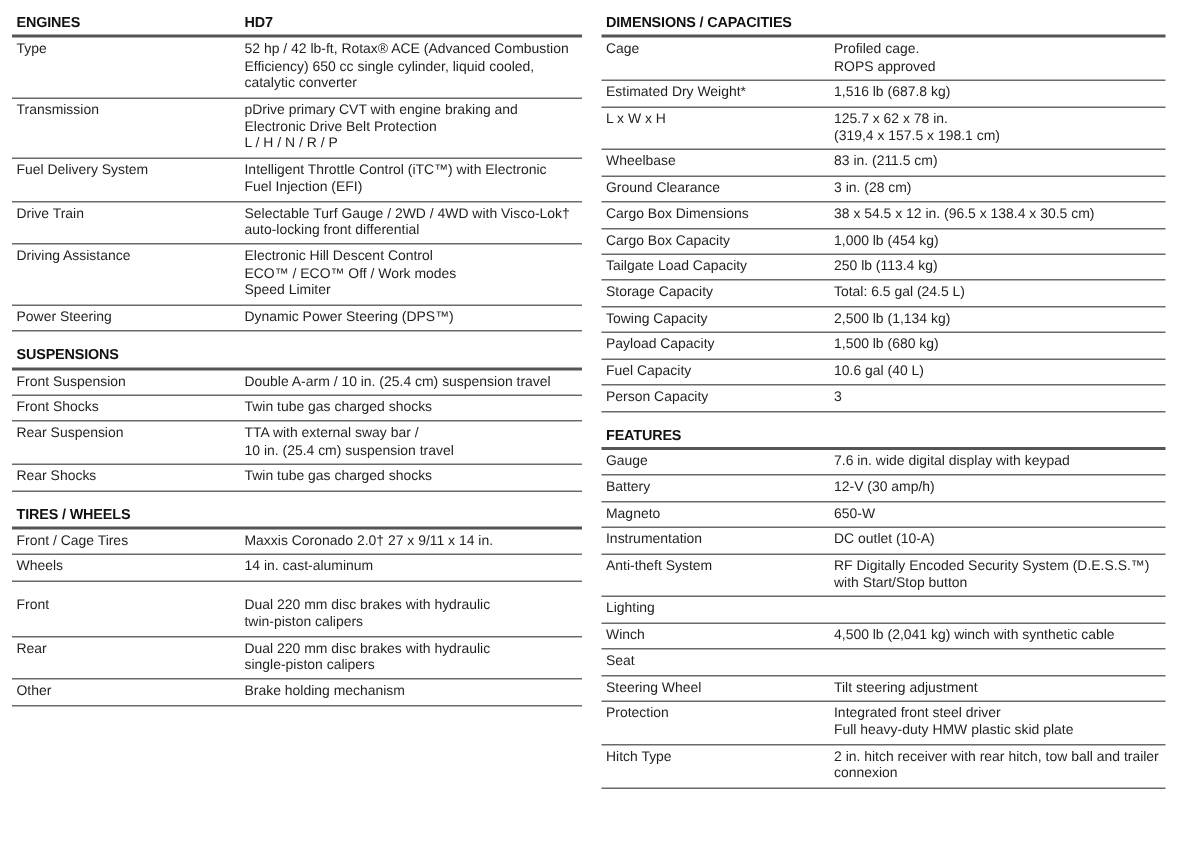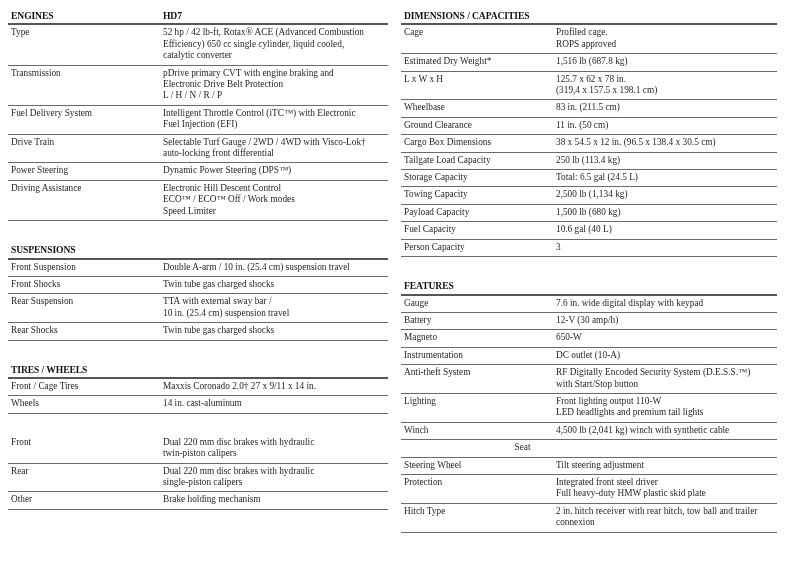--- a/index.html
+++ b/index.html
@@ -4,30 +4,30 @@
 <style>
   html, body { margin: 0; padding: 0; background: #ffffff; }
   body {
     width: 794px; height: 571px; overflow: hidden; position: relative;
     font-family: "Liberation Sans", sans-serif; color: #1f1f1f;
     font-size: 9.3px; line-height: 11.4px;
   }
   .col { position: absolute; top: 8px; }
   .col-left { left: 8px; width: 380px; }
   .col-right { left: 401px; width: 376px; }
-  .section { margin-bottom: 21px; font-family: Liberation Serif, serif; }
+  .section { margin-bottom: 8px; }
   .section-head {
     display: flex; font-weight: bold; font-size: 9.6px; color: #111;
     padding: 2px 0 2px 0; border-bottom: 2px solid #555;
     letter-spacing: -0.1px;
   }
   .section-head .hname { width: 152px; padding-left: 3px; }
   .row {
     display: flex; border-bottom: 1px solid #6a6a6a;
-    padding: 2px 0 3px 0; min-height: 11px; justify-content: center;
+    padding: 2px 0 3px 0; min-height: 11px;
   }
   .row .label { width: 152px; padding-left: 3px; flex: none; }
   .row .value { flex: 1; white-space: pre-line; }
   .col-right .row .label { width: 152px; }
 </style>
 </head>
 <body>
 
 <div class="col col-left" id="col-left">
     <div class="section">
@@ -51,29 +51,29 @@
         <span class="label">Fuel Delivery System</span>
         <span class="value">Intelligent Throttle Control (iTC™) with Electronic
 Fuel Injection (EFI)</span>
       </div>
       <div class="row">
         <span class="label">Drive Train</span>
         <span class="value">Selectable Turf Gauge / 2WD / 4WD with Visco-Lok†
 auto-locking front differential</span>
       </div>
       <div class="row">
-        <span class="label">Power Steering</span>
-        <span class="value">Dynamic Power Steering (DPS™)</span>
-      </div>
-      <div class="row">
         <span class="label">Driving Assistance</span>
         <span class="value">Electronic Hill Descent Control
 ECO™ / ECO™ Off / Work modes
 Speed Limiter</span>
       </div>
+      <div class="row">
+        <span class="label">Power Steering</span>
+        <span class="value">Dynamic Power Steering (DPS™)</span>
+      </div>
     </div>
     <div class="section">
       <div class="section-head">
         <span class="hname">SUSPENSIONS</span>
         <span class="hmodel"></span>
       </div>
       <div class="row">
         <span class="label">Front Suspension</span>
         <span class="value">Double A-arm / 10 in. (25.4 cm) suspension travel</span>
       </div>
@@ -141,25 +141,29 @@
         <span class="label">L x W x H</span>
         <span class="value">125.7 x 62 x 78 in.
 (319,4 x 157.5 x 198.1 cm)</span>
       </div>
       <div class="row">
         <span class="label">Wheelbase</span>
         <span class="value">83 in. (211.5 cm)</span>
       </div>
       <div class="row">
         <span class="label">Ground Clearance</span>
-        <span class="value">11 in. (50 cm)</span>
+        <span class="value">3 in. (28 cm)</span>
       </div>
       <div class="row">
         <span class="label">Cargo Box Dimensions</span>
         <span class="value">38 x 54.5 x 12 in. (96.5 x 138.4 x 30.5 cm)</span>
+      </div>
+      <div class="row">
+        <span class="label">Cargo Box Capacity</span>
+        <span class="value">1,000 lb (454 kg)</span>
       </div>
       <div class="row">
         <span class="label">Tailgate Load Capacity</span>
         <span class="value">250 lb (113.4 kg)</span>
       </div>
       <div class="row">
         <span class="label">Storage Capacity</span>
         <span class="value">Total: 6.5 gal (24.5 L)</span>
       </div>
       <div class="row">
@@ -200,22 +204,20 @@
         <span class="label">Instrumentation</span>
         <span class="value">DC outlet (10-A)</span>
       </div>
       <div class="row">
         <span class="label">Anti-theft System</span>
         <span class="value">RF Digitally Encoded Security System (D.E.S.S.™)
 with Start/Stop button</span>
       </div>
       <div class="row">
         <span class="label">Lighting</span>
-        <span class="value">Front lighting output 110-W
-LED headlights and premium tail lights</span>
       </div>
       <div class="row">
         <span class="label">Winch</span>
         <span class="value">4,500 lb (2,041 kg) winch with synthetic cable</span>
       </div>
       <div class="row">
         <span class="label">Seat</span>
       </div>
       <div class="row">
         <span class="label">Steering Wheel</span>

